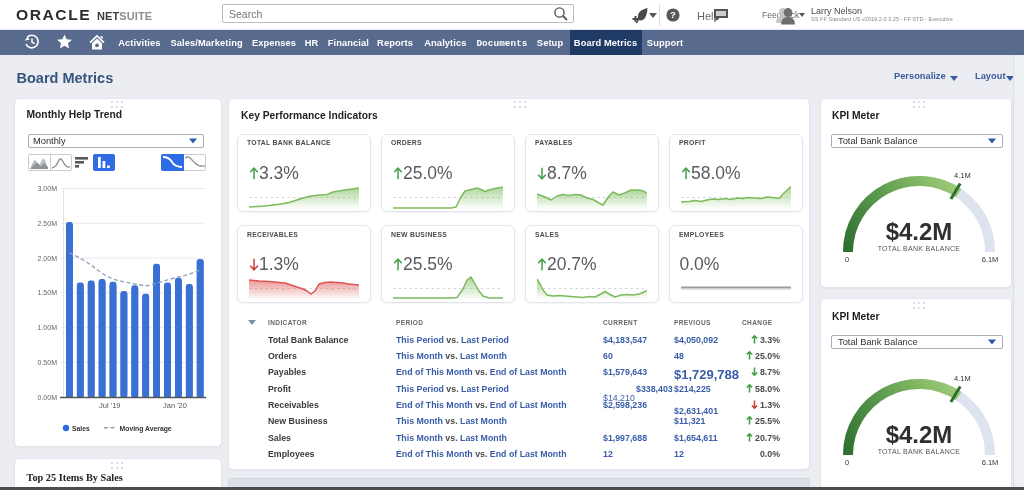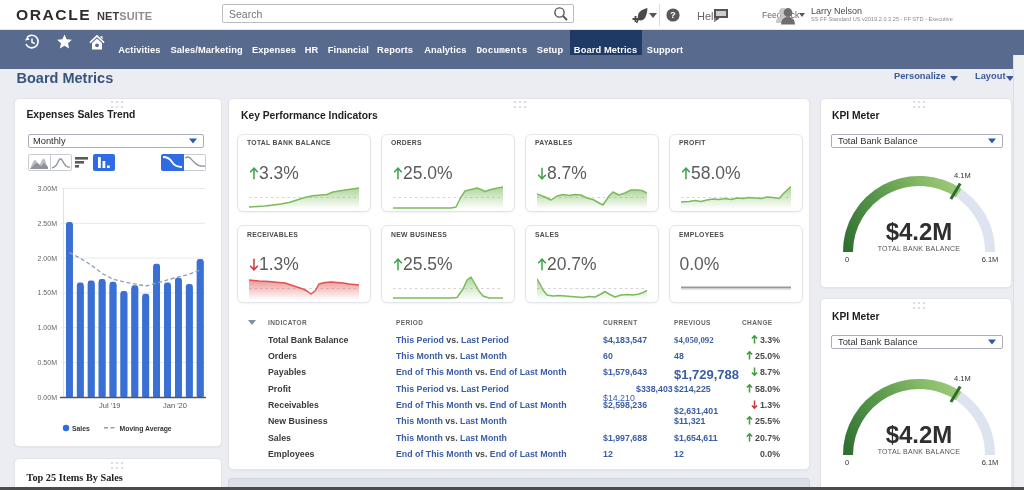--- a/index.html
+++ b/index.html
@@ -53,21 +53,21 @@
 <svg class="abs" style="left:775px;top:5px;" width="22" height="21" viewBox="0 0 22 21">
     <circle cx="8" cy="7" r="4" fill="#c7c7c7"></circle>
     <path d="M1 18 Q1 11 8 11 Q15 11 15 18 Z" fill="#c7c7c7"></path>
     <circle cx="13" cy="7.5" r="4.4" fill="#6e6e6e"></circle>
     <path d="M6 19.5 Q6 12 13 12 Q20 12 20 19.5 Z" fill="#6e6e6e"></path>
   </svg>
 <div class="abs" style="left:799px;top:13px;width:0;height:0;border-left:3.8px solid transparent;border-right:3.8px solid transparent;border-top:4.6px solid #555;"></div>
 <div class="abs" style="left:811px;top:6px;font-size:9px;color:#4a4a4a;">Larry Nelson</div>
 <div class="abs" style="left:811px;top:15.5px;font-size:5.6px;color:#8a8a8a;">SS FF Standard US v2019.2.0 3.25 - FF STD - Executive</div>
 
-<div class="abs" id="navbar" style="left:0;top:30px;width:1024px;height:39px;background:#586B8E;">
+<div class="abs" id="navbar" style="left:0;top:30px;width:1024px;height:25px;background:#586B8E;">
 
   <svg class="abs" style="left:24px;top:4px;" width="16" height="16" viewBox="0 0 16 16">
       <path d="M3.2 3.2 A6.3 6.3 0 1 1 2 10" fill="none" stroke="#fff" stroke-width="1.6"></path>
       <path d="M1 6.5 L3.4 2.6 L5.6 5.8 Z" fill="#fff"></path>
       <path d="M8 4.5 V8.3 L10.8 9.6" fill="none" stroke="#fff" stroke-width="1.5"></path>
     </svg>
 
   <svg class="abs" style="left:56px;top:4px;" width="17" height="16" viewBox="0 0 17 16">
       <path d="M8.5 0.5 L10.6 5.3 L15.9 5.8 L12 9.3 L13.1 14.5 L8.5 11.8 L3.9 14.5 L5 9.3 L1.1 5.8 L6.4 5.3 Z" fill="#fff"></path>
     </svg>
@@ -100,21 +100,21 @@
 
 <div class="panel" style="left:14px;top:98px;width:208px;height:349px;"></div>
 <div class="dots" style="left:110.5px;top:101px;">
     <i style="left:0;top:0"></i>
     <i style="left:5px;top:0"></i>
     <i style="left:10px;top:0"></i>
     <i style="left:0;top:4.5px"></i>
     <i style="left:5px;top:4.5px"></i>
     <i style="left:10px;top:4.5px"></i>
   </div>
-<div class="abs" style="left:26.5px;top:108.5px;font-size:10.3px;font-weight:bold;color:#222;">Expenses Sales Trend</div>
+<div class="abs" style="left:26.5px;top:108.5px;font-size:10.3px;font-weight:bold;color:#222;">Monthly Help Trend</div>
 <div class="dd" style="left:28px;top:134px;width:176px;height:13.5px;">
     <span style="font-size:9.3px;color:#2b2b2b;left:4px;">Monthly</span>
     <span class="ddcaret"></span>
   </div>
 
 <div class="abs" style="left:28px;top:153.5px;width:44px;height:17.5px;border:1px solid #c9ccd2;border-radius:2px;background:#fff;"></div>
 <div class="abs" style="left:50px;top:153.5px;width:1px;height:17.5px;background:#c9ccd2;"></div>
 <svg class="abs" style="left:30px;top:156px;" width="18" height="13" viewBox="0 0 18 13">
     <path d="M0 13 L3 6 Q5 2 7 6 L9 10 L12 4 Q13.5 1.5 15 4 L18 13 Z" fill="#b9bcc1"></path>
     <path d="M0 13 L4 9 Q7 5.5 9 8 L11 10.5 L14 7 L18 11 V13 Z" fill="#8f9297"></path>
@@ -320,21 +320,21 @@
 </div>
 <div class="abs" style="left:248px;top:320px;width:0;height:0;border-left:4px solid transparent;border-right:4px solid transparent;border-top:5px solid #7d8ea6;"></div>
 <div class="abs" style="left:268px;top:319.3px;font-size:6.5px;font-weight:bold;color:#666;letter-spacing:0.4px;">INDICATOR</div>
 <div class="abs" style="left:396px;top:319.3px;font-size:6.5px;font-weight:bold;color:#666;letter-spacing:0.4px;">PERIOD</div>
 <div class="abs" style="left:603px;top:319.3px;font-size:6.5px;font-weight:bold;color:#666;letter-spacing:0.4px;">CURRENT</div>
 <div class="abs" style="left:674px;top:319.3px;font-size:6.5px;font-weight:bold;color:#666;letter-spacing:0.4px;">PREVIOUS</div>
 <div class="abs" style="left:742px;top:319.3px;font-size:6.5px;font-weight:bold;color:#666;letter-spacing:0.4px;">CHANGE</div>
 <div class="abs" style="left:268px;top:334.8px;font-size:8.8px;font-weight:bold;color:#3a3a3a;">Total Bank Balance</div>
 <div class="abs" style="left:396px;top:334.8px;font-size:8.8px;font-weight:bold;color:#3A5DA8;">This Period <span style="color:#4a4a4a;">vs.</span> Last Period</div>
 <div class="abs" style="left:603px;top:334.8px;font-size:8.8px;font-weight:bold;color:#3A5DA8;">$4,183,547</div>
-<div class="abs" style="left:674px;top:334.8px;font-size:8.8px;font-weight:bold;color:#3A5DA8;font-family:Liberation Serif, serif;">$4,050,092</div>
+<div class="abs" style="left:674px;top:334.8px;font-size:8.8px;font-weight:bold;color:#3A5DA8;">$4,050,092</div>
 <div class="abs" style="left:700px;top:334.8px;width:80px;text-align:right;font-size:8.8px;font-weight:bold;color:#4a4a4a;"><svg width="7" height="9" viewBox="0 0 7 9" style="vertical-align:-1px;">
       <path d="M3.5 8.6 V1.1 M0.9 3.6 L3.5 0.8 L6.1 3.6" fill="none" stroke="#3F9C3F" stroke-width="1.5"></path>
     </svg> 3.3%</div>
 <div class="abs" style="left:268px;top:351.1px;font-size:8.8px;font-weight:bold;color:#3a3a3a;">Orders</div>
 <div class="abs" style="left:396px;top:351.1px;font-size:8.8px;font-weight:bold;color:#3A5DA8;">This Month <span style="color:#4a4a4a;">vs.</span> Last Month</div>
 <div class="abs" style="left:603px;top:351.1px;font-size:8.8px;font-weight:bold;color:#3A5DA8;">60</div>
 <div class="abs" style="left:674px;top:351.1px;font-size:8.8px;font-weight:bold;color:#3A5DA8;">48</div>
 <div class="abs" style="left:700px;top:351.1px;width:80px;text-align:right;font-size:8.8px;font-weight:bold;color:#4a4a4a;"><svg width="7" height="9" viewBox="0 0 7 9" style="vertical-align:-1px;">
       <path d="M3.5 8.6 V1.1 M0.9 3.6 L3.5 0.8 L6.1 3.6" fill="none" stroke="#3F9C3F" stroke-width="1.5"></path>
     </svg> 25.0%</div>

